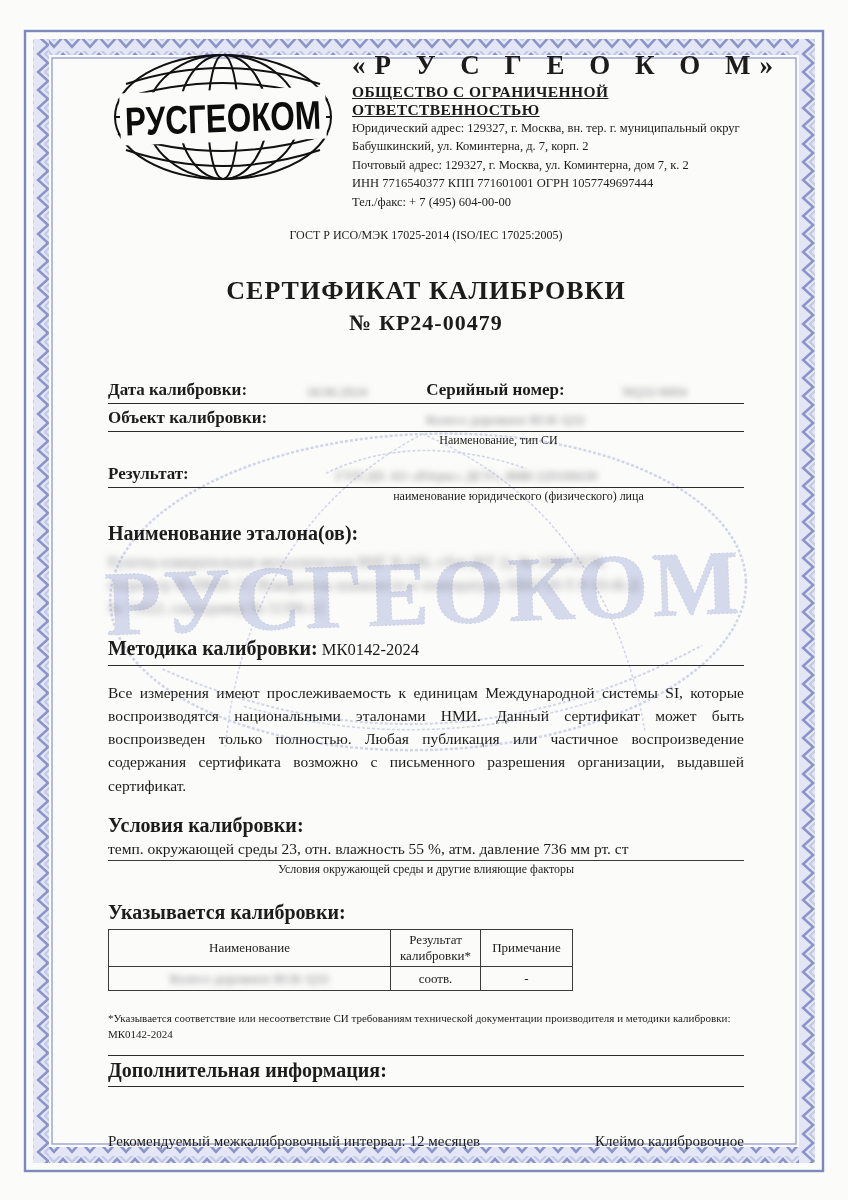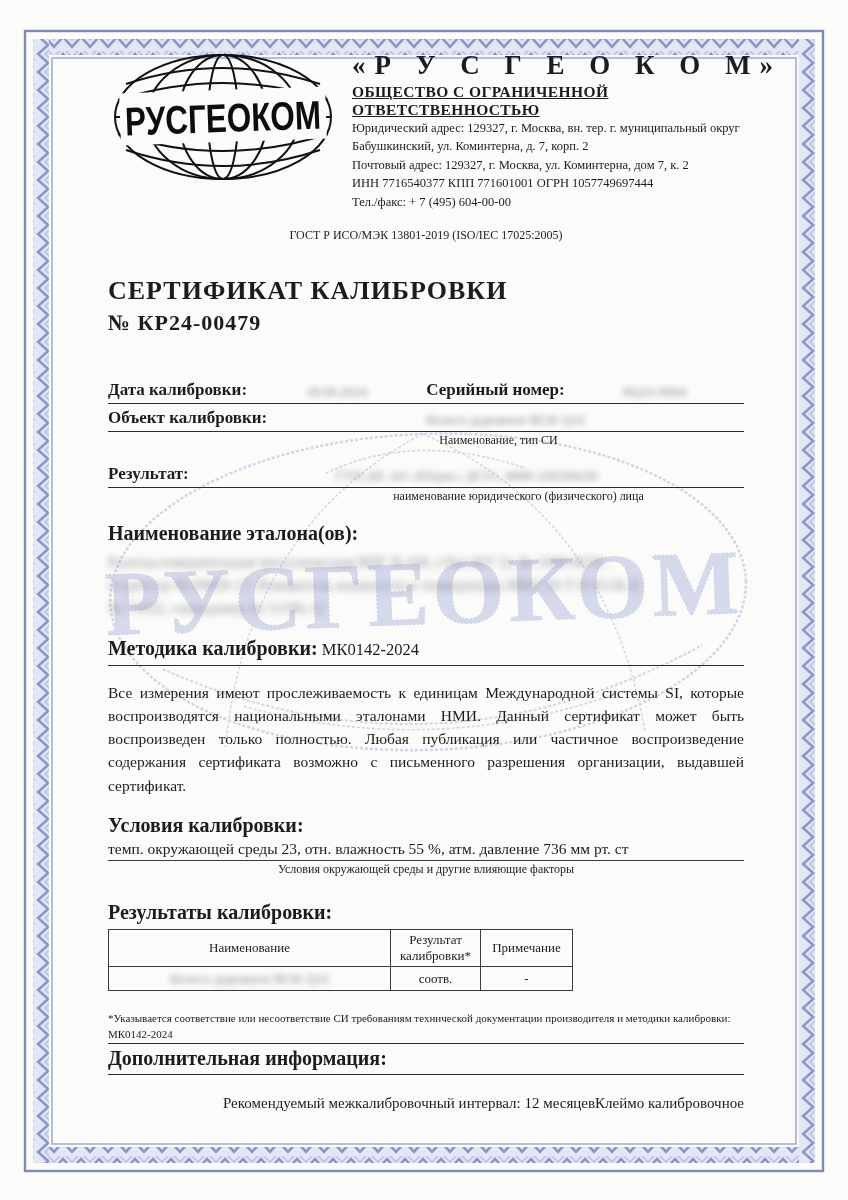--- a/index.html
+++ b/index.html
@@ -19,21 +19,21 @@
   
   .header { display:flex; align-items:flex-start; }
   .logo-box { width:230px; height:134px; flex:0 0 auto; }
   .company { margin-left:14px; flex:1; }
   .company-name { font-size:27px; font-weight:bold; letter-spacing:9px; white-space:nowrap; }
   .legal-form { font-size:15.5px; font-weight:bold; text-decoration:underline; margin-top:2px; letter-spacing:.4px; }
   .addr { font-size:12.5px; line-height:1.42; margin-top:1px; }
 
   .accreditation { text-align:center; font-size:12px; margin-top:14px; line-height:1.5; }
 
-  .title { margin-top:32px; font-weight:bold; }
+  .title { text-align:center; margin-top:32px; font-weight:bold; }
   .title-l1 { font-size:26px; letter-spacing:1px; }
   .title-l2 { font-size:22px; margin-top:4px; letter-spacing:1px; }
 
   
   .fields { margin-top:44px; }
   .frow { display:flex; align-items:flex-end; border-bottom:1.5px solid #2b2b2b; padding-bottom:3px; }
   .flabel { font-size:17px; font-weight:bold; white-space:nowrap; }
   .fvalue { flex:1; text-align:center; }
   .blur { filter:blur(3px); color:#7e7e84; font-size:13.5px; white-space:nowrap; }
   .blur-lg { filter:blur(3.5px); color:#8b8b93; font-size:15px; }
@@ -60,24 +60,24 @@
   table.res th, table.res td {
     border:1px solid #3a3a3a; font-size:13px; font-weight:normal;
     text-align:center; vertical-align:middle; padding:2px 4px;
   }
   table.res th { height:34px; line-height:1.25; }
   table.res td { height:24px; }
   .col-name { width:282px; } .col-res { width:90px; } .col-note { width:92px;margin-top:15px; }
 
   .footnote { margin-top:20px; font-size:11px; line-height:1.45; }
 
-  .addinfo-h { margin-top:0; border-top:1.5px solid #2b2b2b; border-bottom:1.5px solid #2b2b2b; padding:3px 0 4px; }
+  .addinfo-h { margin-top:12px; border-top:1.5px solid #2b2b2b; border-bottom:1.5px solid #2b2b2b; padding:3px 0 4px; }
   .addinfo-t { margin-top:8px; font-size:17px; letter-spacing:.3px; word-spacing:3px; }
 
-  .bottomrow { margin-top:20px; display:flex; justify-content:flex-end; font-size:15px; }
+  .bottomrow { margin-top:46px; display:flex; justify-content:space-between; font-size:15px; }
 </style>
 </head>
 <body>
 
 <div class="page">
 
   <svg class="border-svg" width="848" height="1200" aria-hidden="true">
     <defs>
       <pattern id="zzh" width="18" height="17" patternUnits="userSpaceOnUse">
         <rect width="18" height="17" fill="#e3e6f5"></rect>
@@ -134,21 +134,21 @@
         <div class="company-name">«Р У С Г Е О К О М»</div>
         <div class="legal-form">ОБЩЕСТВО С ОГРАНИЧЕННОЙ ОТВЕТСТВЕННОСТЬЮ</div>
         <div class="addr">Юридический адрес: 129327, г. Москва, вн. тер. г. муниципальный округ Бабушкинский, ул. Коминтерна, д. 7, корп. 2</div>
         <div class="addr">Почтовый адрес: 129327, г. Москва, ул. Коминтерна, дом 7, к. 2</div>
         <div class="addr">ИНН 7716540377 КПП 771601001 ОГРН 1057749697444</div>
         <div class="addr">Тел./факс: + 7 (495) 604-00-00</div>
       </div>
     </div>
 
     <div class="accreditation">
-      <div>ГОСТ Р ИСО/МЭК 13801-2019 (ISO/IEC 17025:2005)</div>
+      <div>ГОСТ Р ИСО/МЭК 17025-2014 (ISO/IEC 17025:2005)</div>
     </div>
 
     <div class="title">
       <div class="title-l1">СЕРТИФИКАТ КАЛИБРОВКИ</div>
       <div class="title-l2">№ КР24-00479</div>
     </div>
 
     <div class="fields">
       <div class="frow">
         <span class="flabel">Дата калибровки:</span>
@@ -186,21 +186,21 @@
 
     <div class="para">Все измерения имеют прослеживаемость к единицам Международной системы SI, которые воспроизводятся национальными эталонами НМИ. Данный сертификат может быть воспроизведен только полностью. Любая публикация или частичное воспроизведение содержания сертификата возможно с письменного разрешения организации, выдавшей сертификат.</div>
 
     <div class="cond">
       <div class="sec-h">Условия калибровки:</div>
       <div class="cond-value">темп. окружающей среды 23, отн. влажность 55 %, атм. давление 736 мм рт. ст</div>
       <div class="caption cap-center">Условия окружающей среды и другие влияющие факторы</div>
     </div>
 
     <div class="results">
-      <div class="sec-h">Результаты калибровки:</div>
+      <div class="sec-h">Указывается калибровки:</div>
       <table class="res">
         <tbody>
             <tr>
           <th class="col-name">Наименование</th>
           <th class="col-res">Результат калибровки*</th>
           <th class="col-note">Примечание</th>
         </tr>
         <tr>
           <td><span class="blur">Колесо дорожное RGK Q32</span></td>
           <td>соотв.</td>

